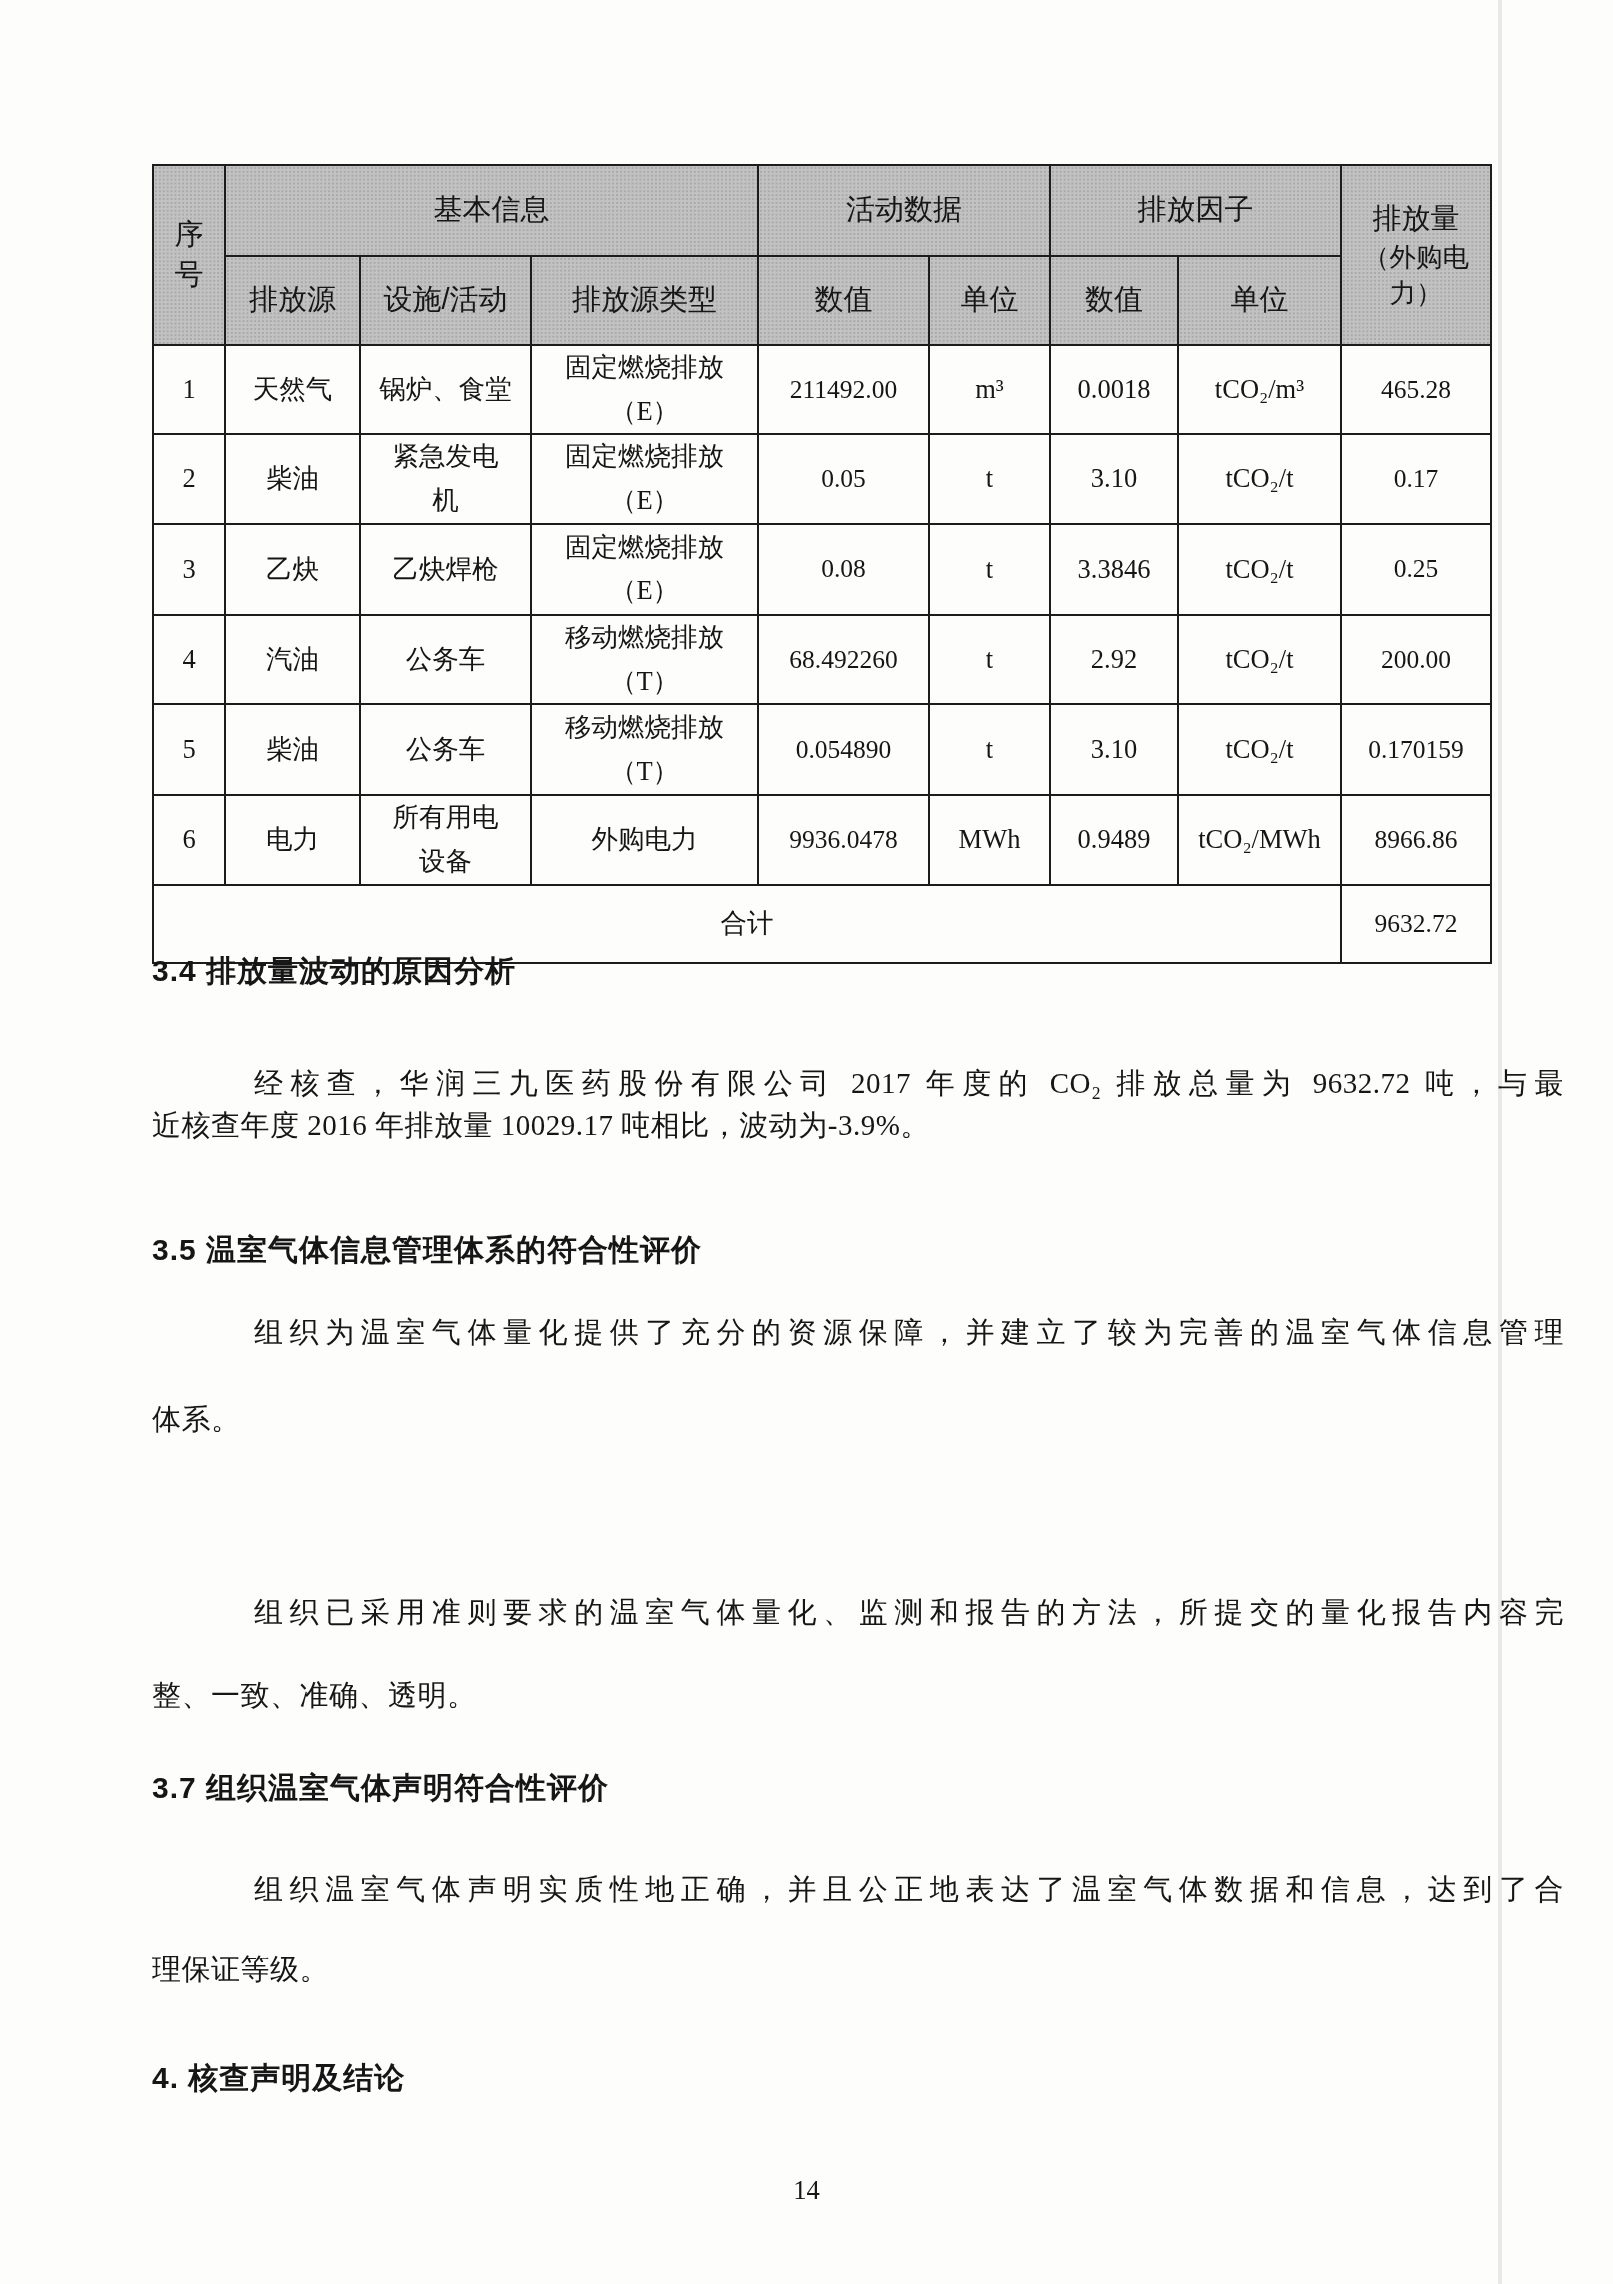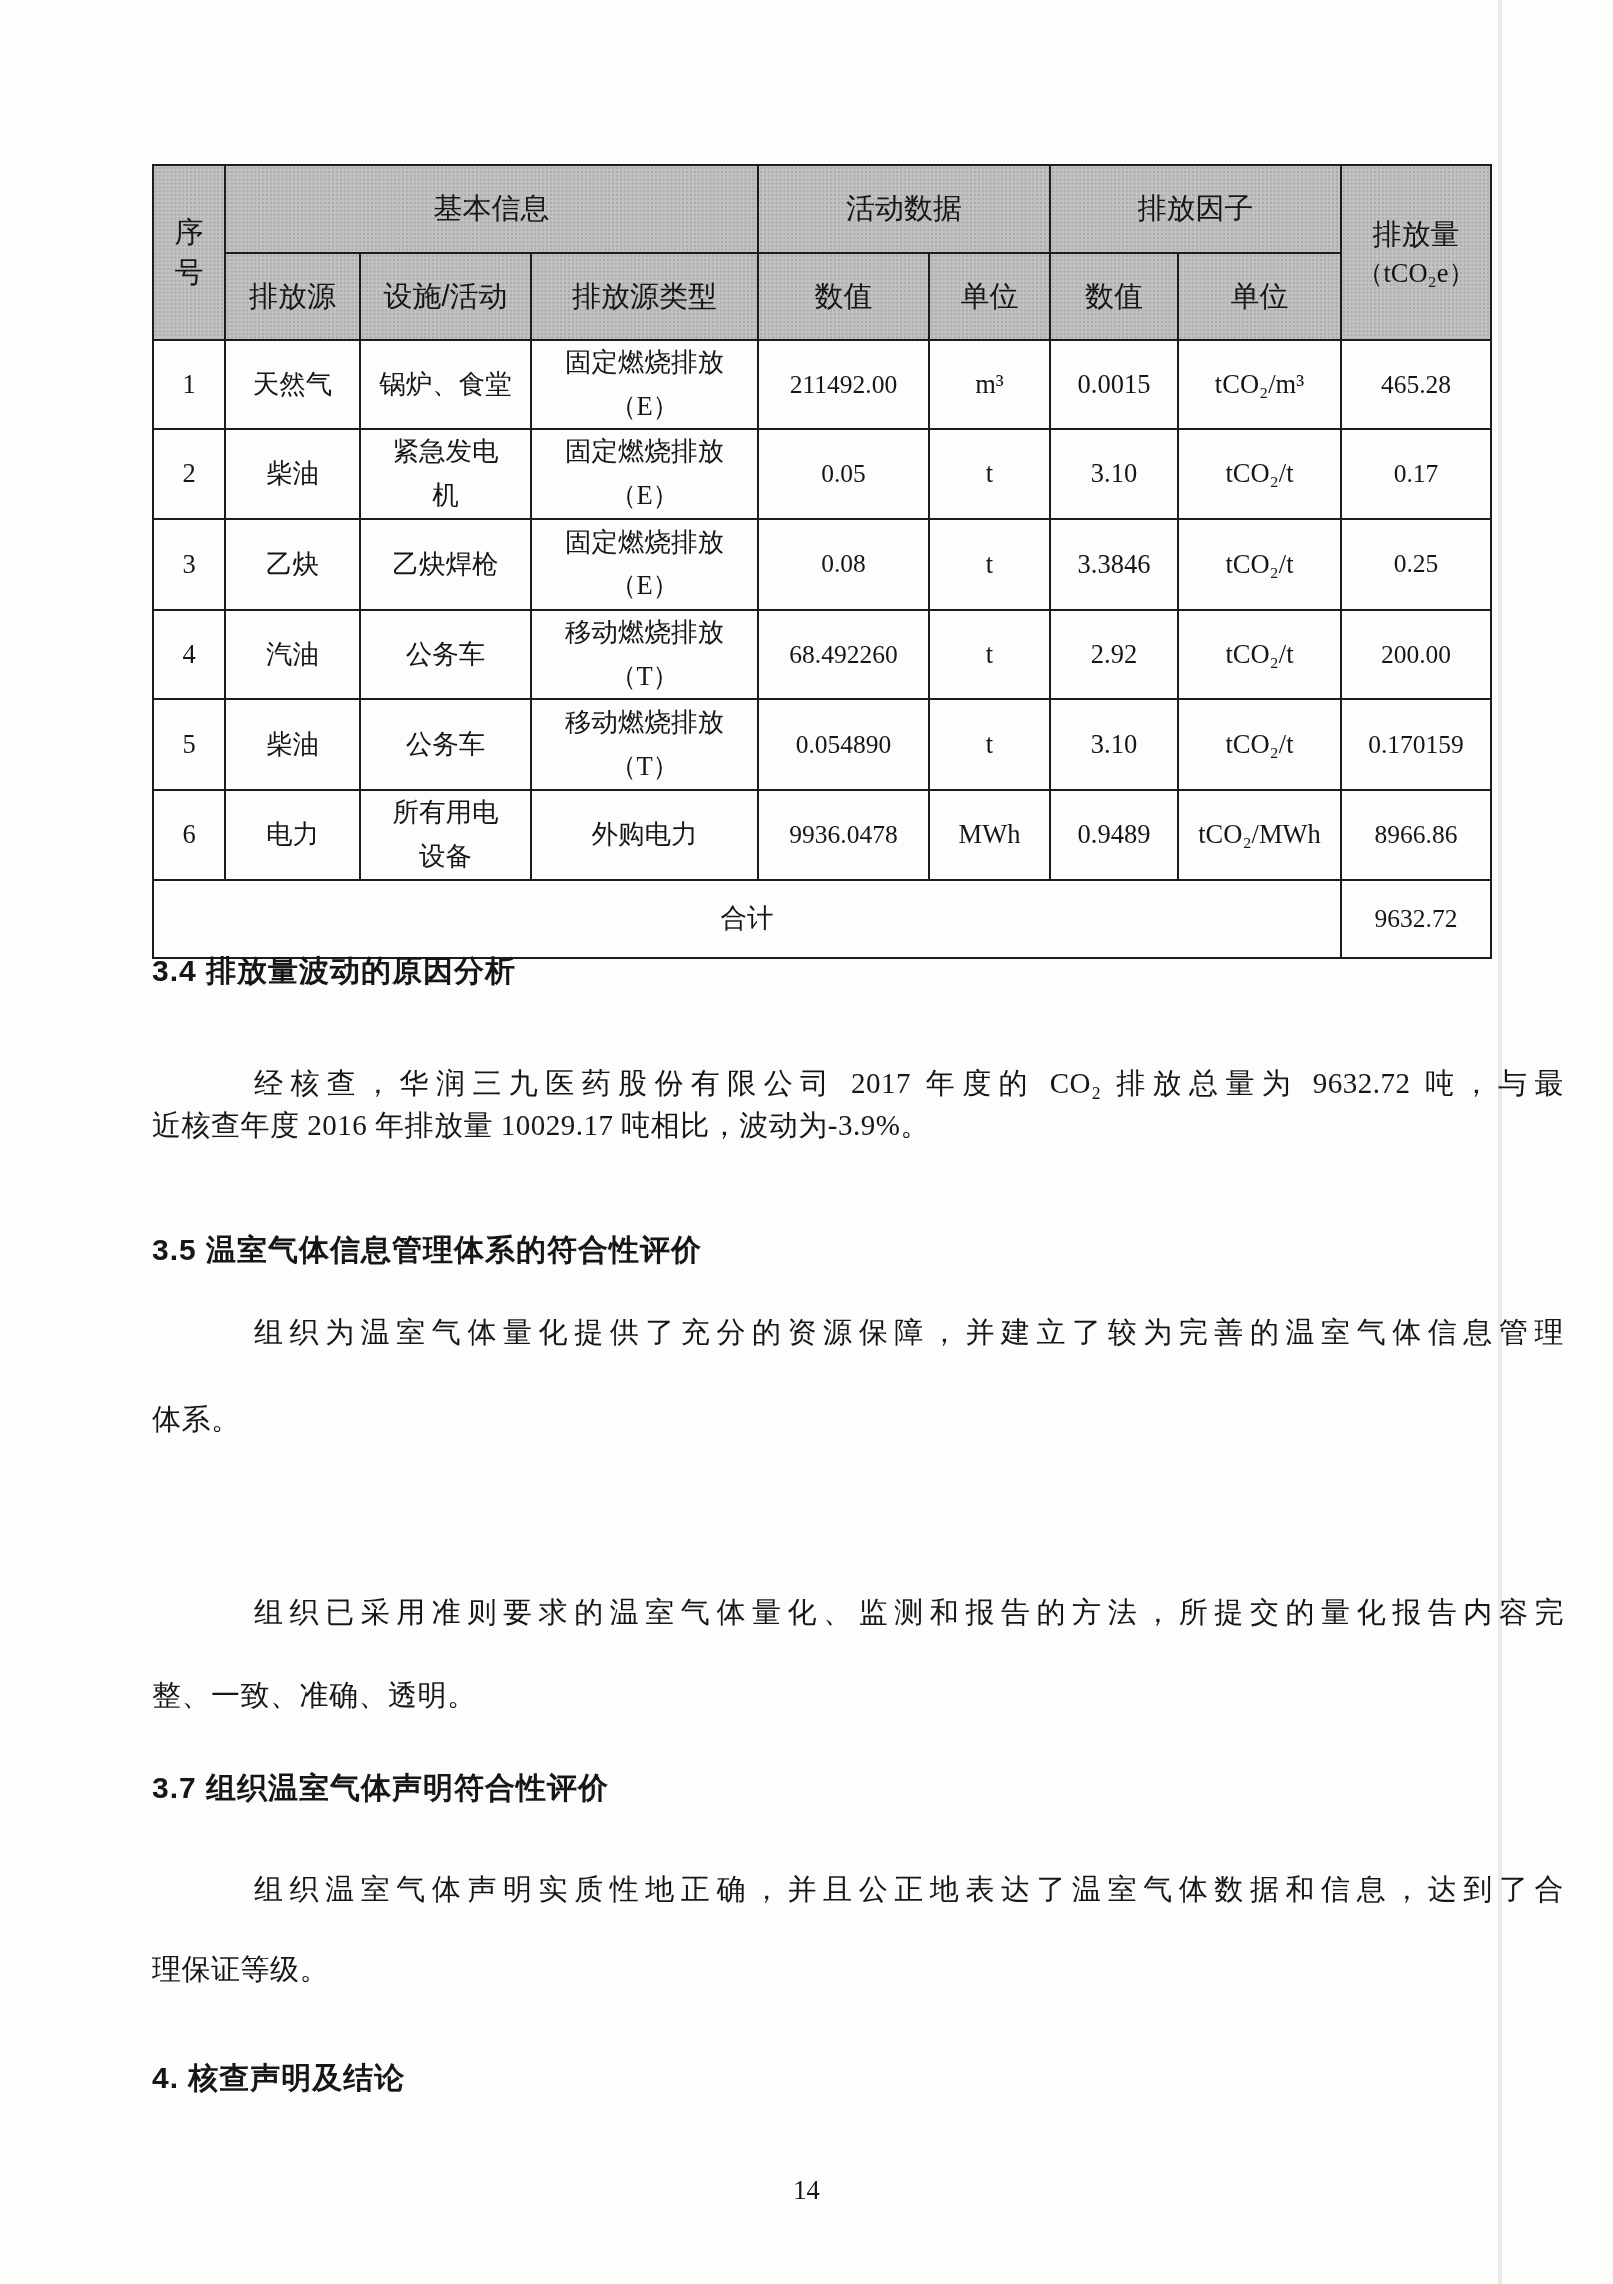--- a/index.html
+++ b/index.html
@@ -103,21 +103,21 @@
             <div>序</div>
             <div>号</div>
           </div>
         </th>
         <th class="hd" colspan="3">基本信息</th>
         <th class="hd" colspan="2">活动数据</th>
         <th class="hd" colspan="2">排放因子</th>
         <th class="hd" rowspan="2">
           <div class="stack">
             <div>排放量</div>
-            <div class="unit-line">（tCO₂e）</div>
+            <div class="unit-line">（外购电力）</div>
           </div>
         </th>
       </tr>
       <tr class="hrow2">
         <th class="hd">排放源</th>
         <th class="hd">设施/活动</th>
         <th class="hd">排放源类型</th>
         <th class="hd">数值</th>
         <th class="hd">单位</th>
         <th class="hd">数值</th>
@@ -125,21 +125,21 @@
       </tr>
 
       <tr class="r1">
         <td class="dc">1</td>
         <td class="dc">天然气</td>
         <td class="dc">锅炉、食堂</td>
         <td class="dc">固定燃烧排放
 （E）</td>
         <td class="dc num">211492.00</td>
         <td class="dc">m³</td>
-        <td class="dc">0.0015</td>
+        <td class="dc">0.0018</td>
         <td class="dc">tCO₂/m³</td>
         <td class="dc num">465.28</td>
       </tr>
       <tr class="r2">
         <td class="dc">2</td>
         <td class="dc">柴油</td>
         <td class="dc">紧急发电
 机</td>
         <td class="dc">固定燃烧排放
 （E）</td>

